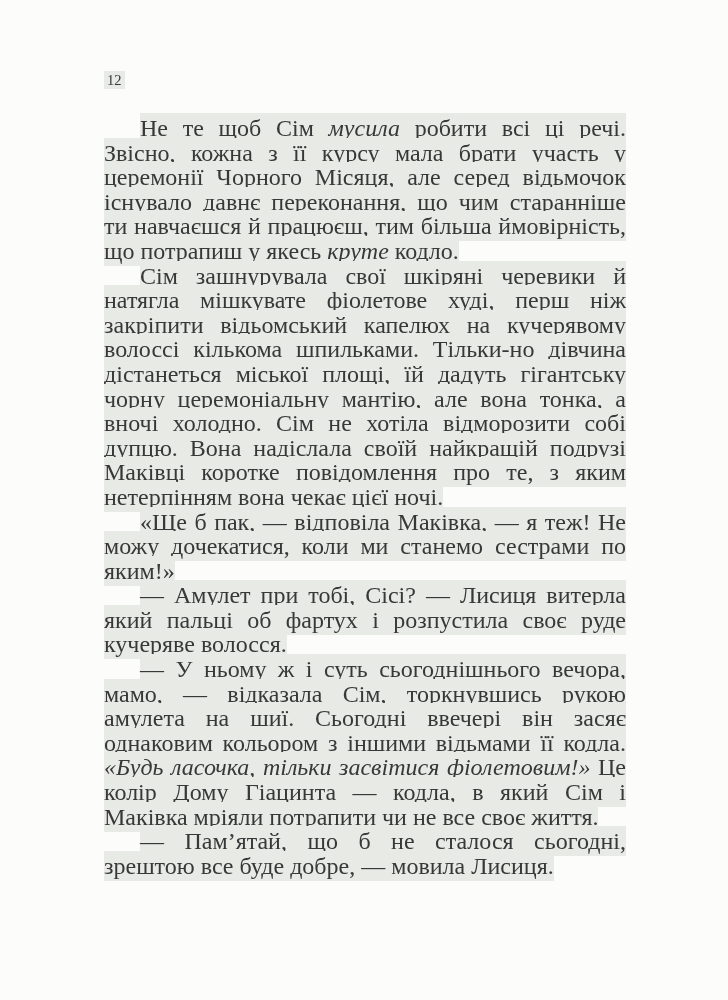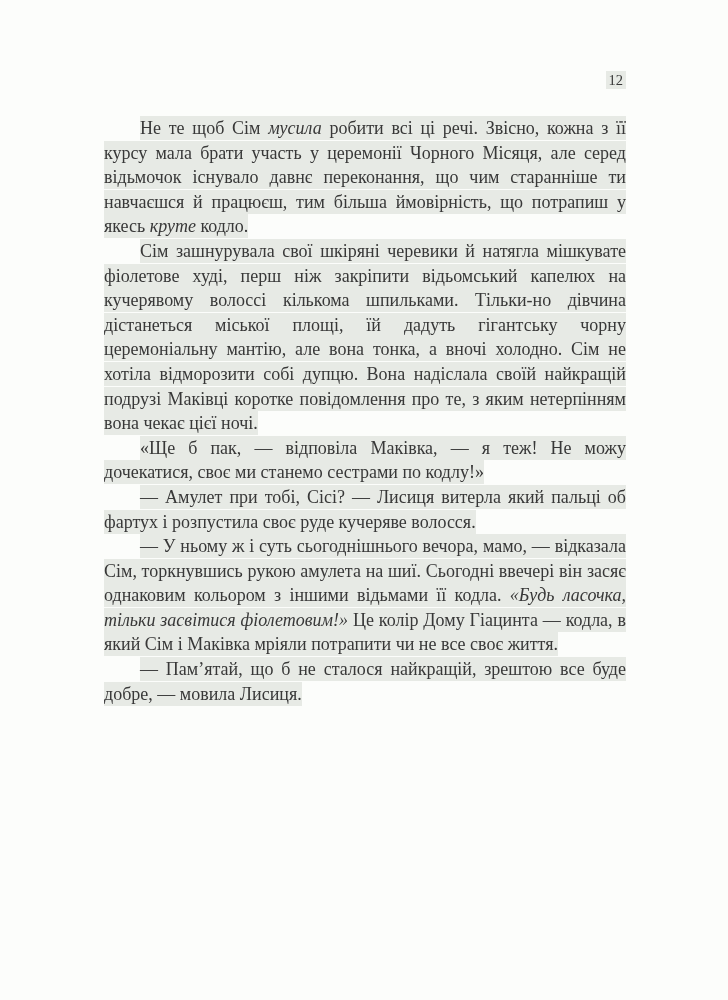--- a/index.html
+++ b/index.html
@@ -12,30 +12,30 @@
   .page {
     box-sizing: border-box;
     width: 728px;
     height: 1000px;
     padding: 70px 102px 0 104px;
     font-family: "Liberation Serif", "DejaVu Serif", serif;
     color: #383838;
     overflow: hidden;
   }
   .page-number {
-    text-align: right;
+    text-align: left;
     font-size: 14.5px;
     line-height: 20px;
     margin: 0 0 26px 0;
   }
   .page-number .run {
     padding: 1px 3px;
   }
   .text-block {
-    font-size: 18px;
+    font-size: 24px;
     line-height: 24.6px;
     text-align: justify;
     hyphens: auto;
     margin-top: 8px;
     -webkit-hyphens: auto;
   }
   p.para {
     margin: 0;
     text-indent: 36px;
   }
@@ -50,18 +50,18 @@
 </head>
 <body>
 
 <div class="page">
   <div class="page-number">
     <span class="run">12</span>
   </div>
   <div class="text-block">
       <p class="para"><span class="run">Не те щоб Сім </span><span class="run italic">мусила</span><span class="run"> робити всі ці речі. Звісно, кожна з її курсу мала брати участь у церемонії Чорного Місяця, але серед відьмочок існувало давнє переконання, що чим старанніше ти навчаєшся й працюєш, тим більша ймовірність, що потрапиш у якесь </span><span class="run italic">круте</span><span class="run"> кодло.</span></p>
       <p class="para"><span class="run">Сім зашнурувала свої шкіряні черевики й натягла мішкувате фіолетове худі, перш ніж закріпити відьомський капелюх на кучерявому волоссі кількома шпильками. Тільки-но дівчина дістанеться міської площі, їй дадуть гігантську чорну церемоніальну мантію, але вона тонка, а вночі холодно. Сім не хотіла відморозити собі дупцю. Вона надіслала своїй найкращій подрузі Маківці коротке повідомлення про те, з яким нетерпінням вона чекає цієї ночі.</span></p>
-      <p class="para"><span class="run">«Ще б пак, — відповіла Маківка, — я теж! Не можу дочекатися, своє ми станемо сестрами по кодлу!»</span></p>
+      <p class="para"><span class="run">«Ще б пак, — відповіла Маківка, — я теж! Не можу дочекатися, коли ми станемо сестрами по яким!»</span></p>
       <p class="para"><span class="run">— Амулет при тобі, Сісі? — Лисиця витерла який пальці об фартух і розпустила своє руде кучеряве волосся.</span></p>
       <p class="para"><span class="run">— У ньому ж і суть сьогоднішнього вечора, мамо, — відказала Сім, торкнувшись рукою амулета на шиї. Сьогодні ввечері він засяє однаковим кольором з іншими відьмами її кодла. </span><span class="run italic">«Будь ласочка, тільки засвітися фіолетовим!»</span><span class="run"> Це колір Дому Гіацинта — кодла, в який Сім і Маківка мріяли потрапити чи не все своє життя.</span></p>
-      <p class="para"><span class="run">— Пам’ятай, що б не сталося найкращій, зрештою все буде добре, — мовила Лисиця.</span></p>
+      <p class="para"><span class="run">— Пам’ятай, що б не сталося сьогодні, зрештою все буде добре, — мовила Лисиця.</span></p>
     </div>
 </div>
 
 </body></html>

